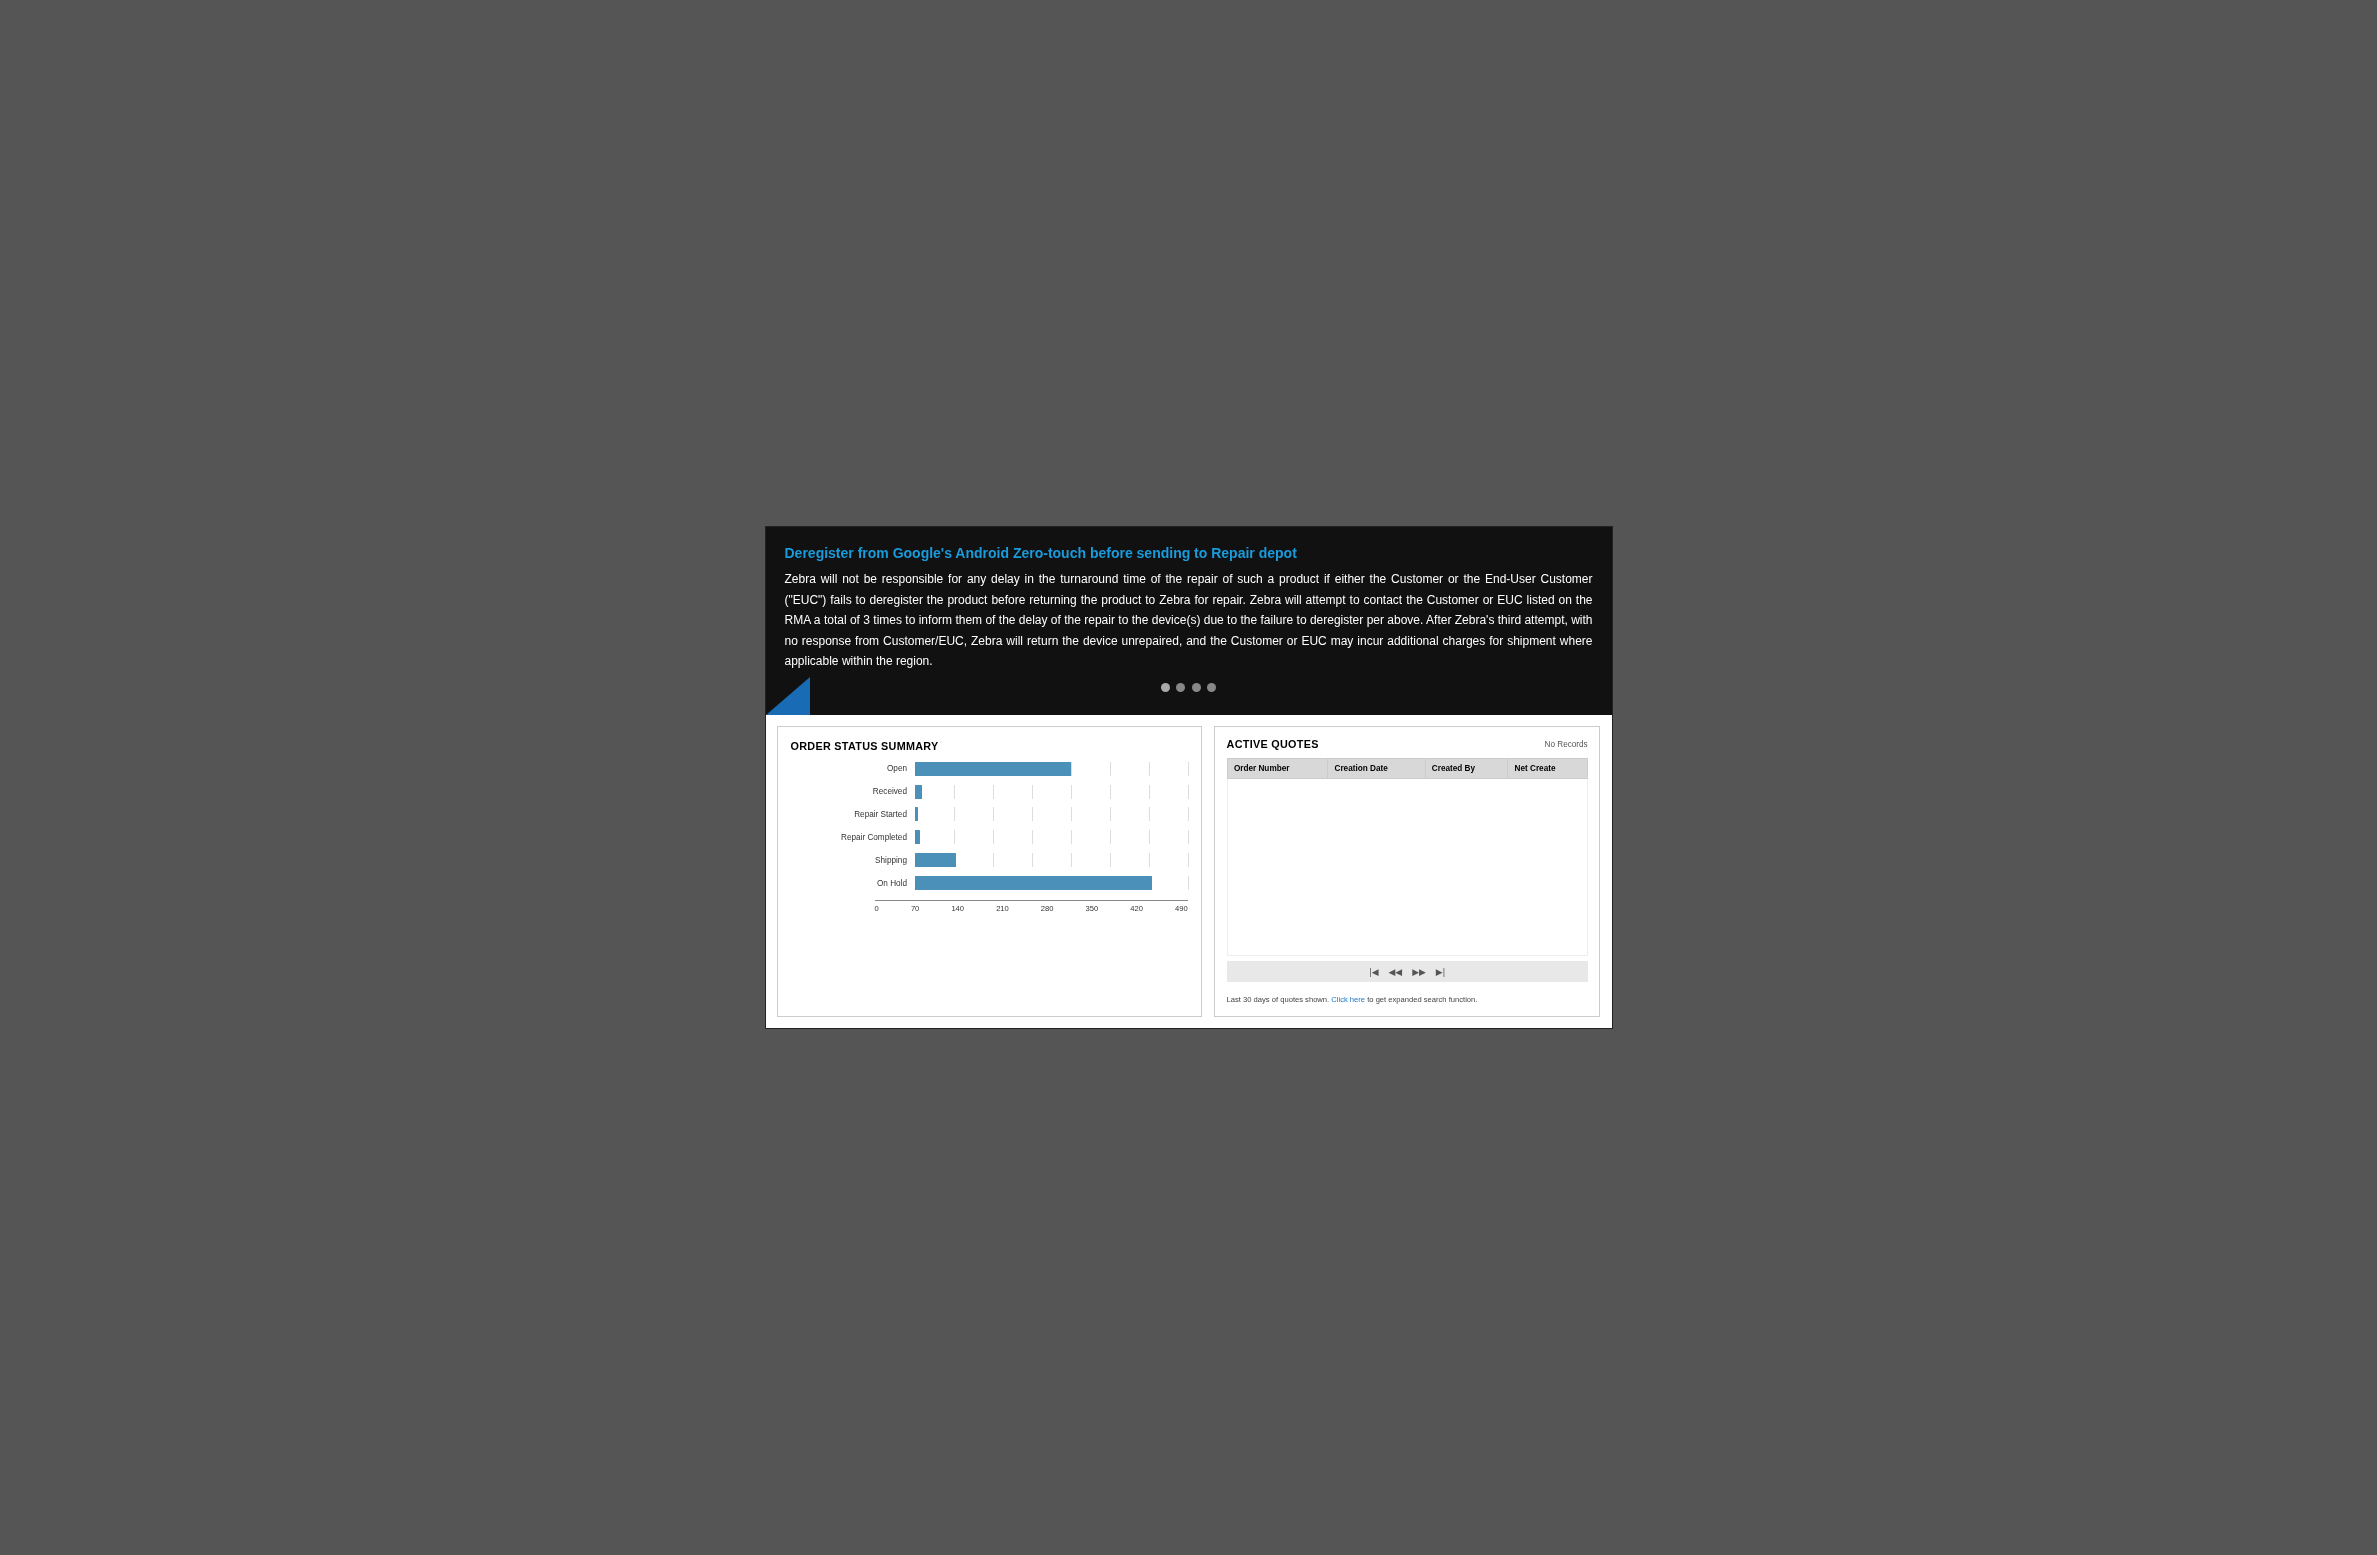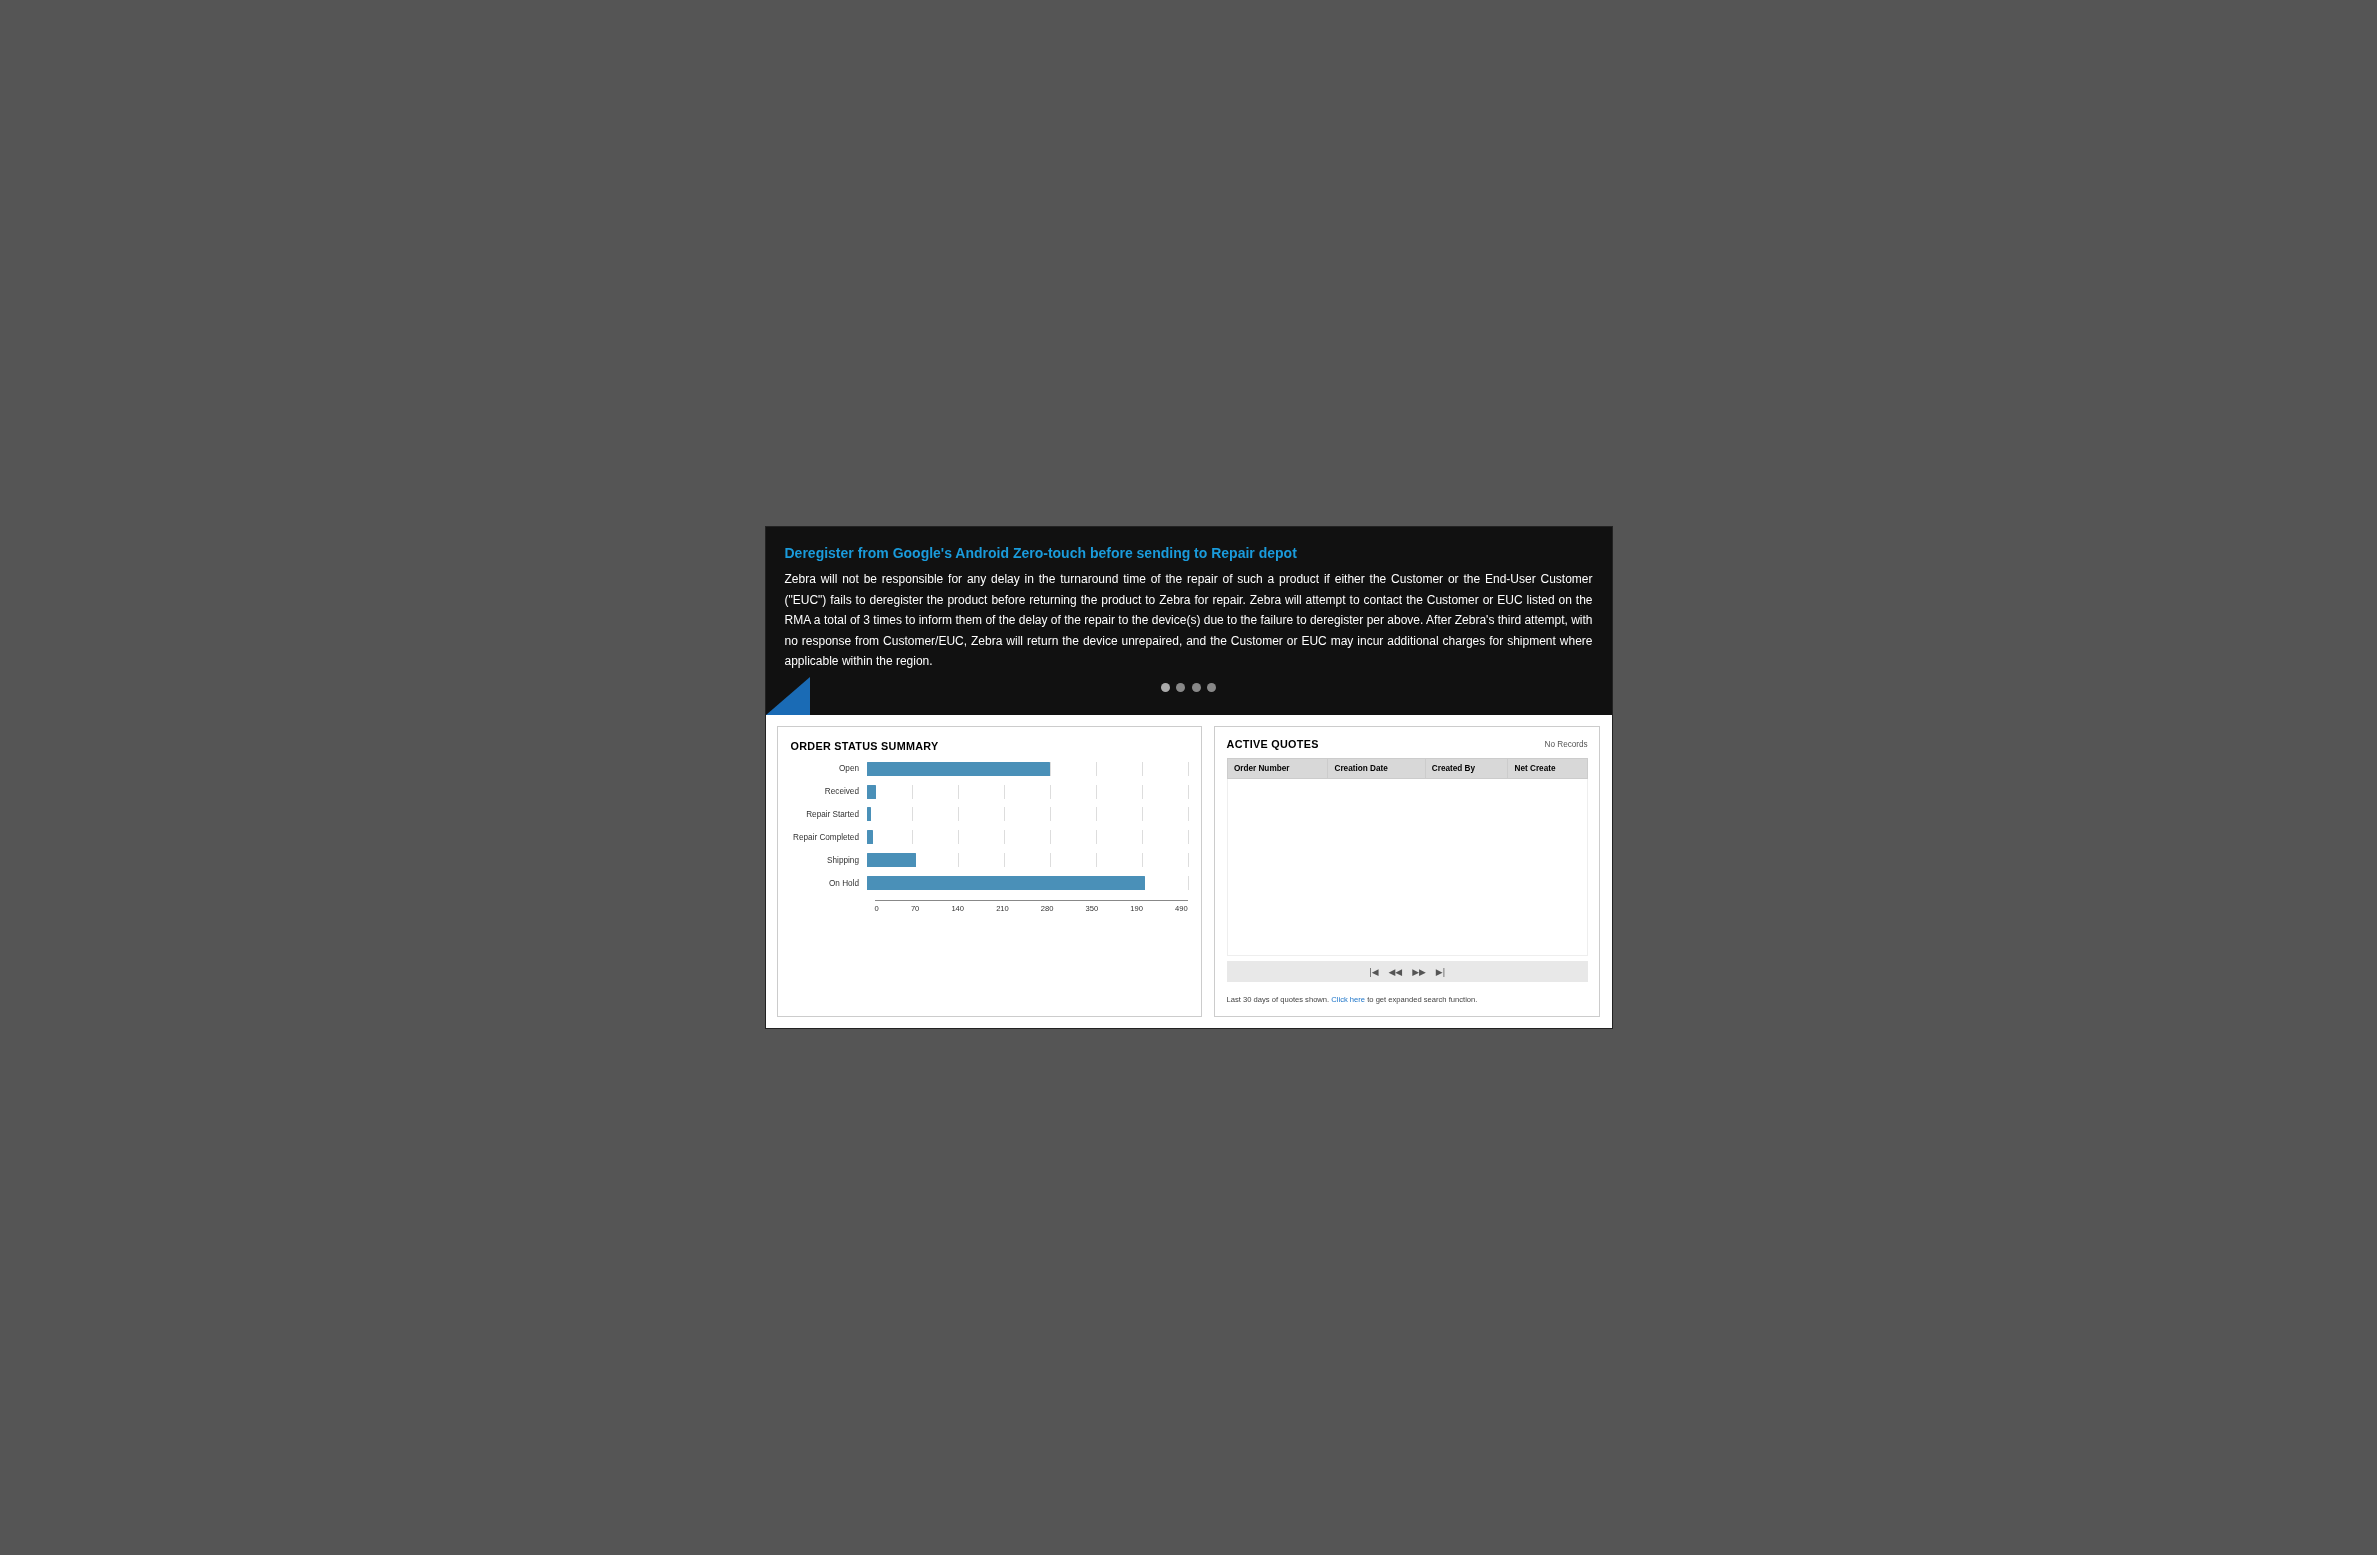--- a/index.html
+++ b/index.html
@@ -134,20 +134,21 @@
     }
     .chart-area {
       display: flex;
       flex-direction: column;
       gap: 0;
     }
     .chart-row {
       display: flex;
       align-items: center;
       margin-bottom: 8.9px;
+      margin-left: 48px;
     }
     .chart-label {
       width: 76px;
       text-align: right;
       font-size: 8.2px;
       color: #333;
       padding-right: 7.6px;
       flex-shrink: 0;
     }
     .chart-bar {
@@ -354,21 +355,21 @@
         </div>
       <div style="margin-left:84px; margin-top:1.3px;">
         <div style="border-top:0.6px solid #888; position:relative;">
           <div style="display:flex; justify-content:space-between; padding-top:2.5px;" id="x-axis-labels">
           <span class="x-tick">0</span>
               <span class="x-tick">70</span>
               <span class="x-tick">140</span>
               <span class="x-tick">210</span>
               <span class="x-tick">280</span>
               <span class="x-tick">350</span>
-              <span class="x-tick">190</span>
+              <span class="x-tick">420</span>
               <span class="x-tick">490</span>
             </div>
         </div>
       </div>
     </div>
 
     <div class="active-quotes-card">
       <div class="aq-header">
         <span class="aq-title">ACTIVE QUOTES</span>
         <span class="aq-no-records">No Records</span>

